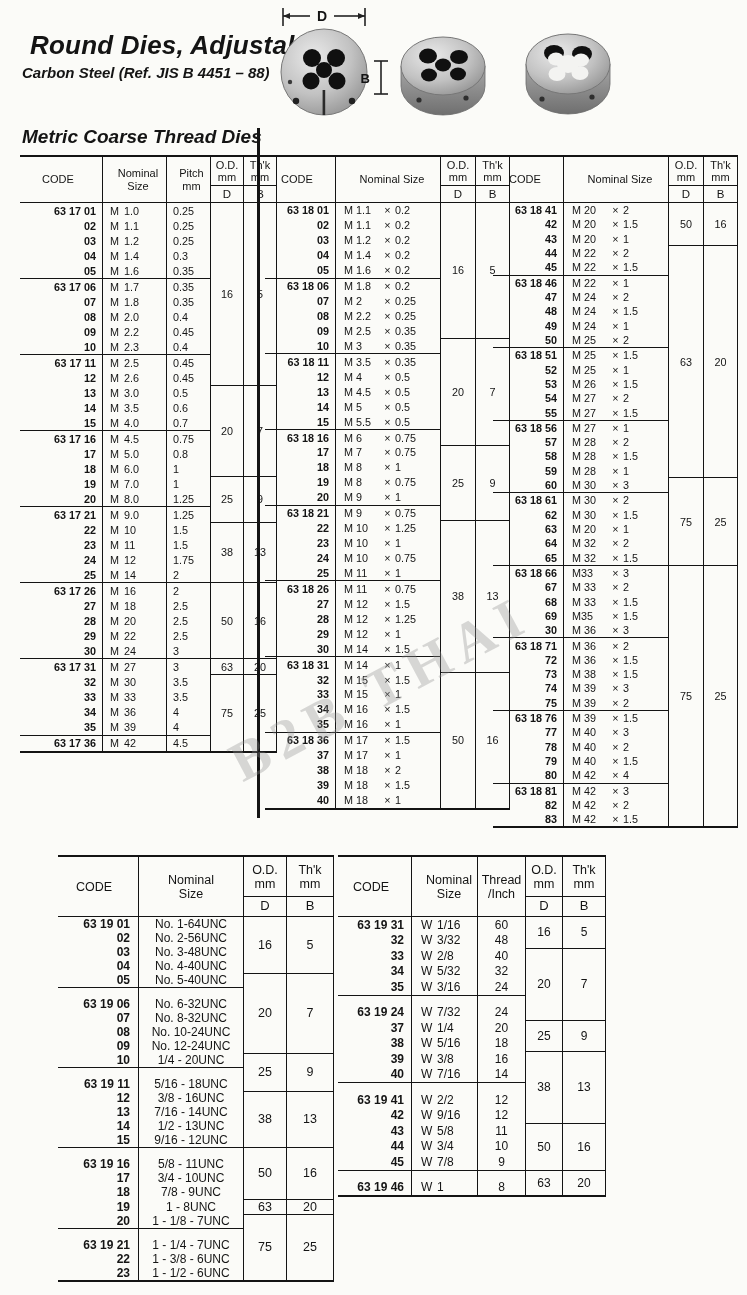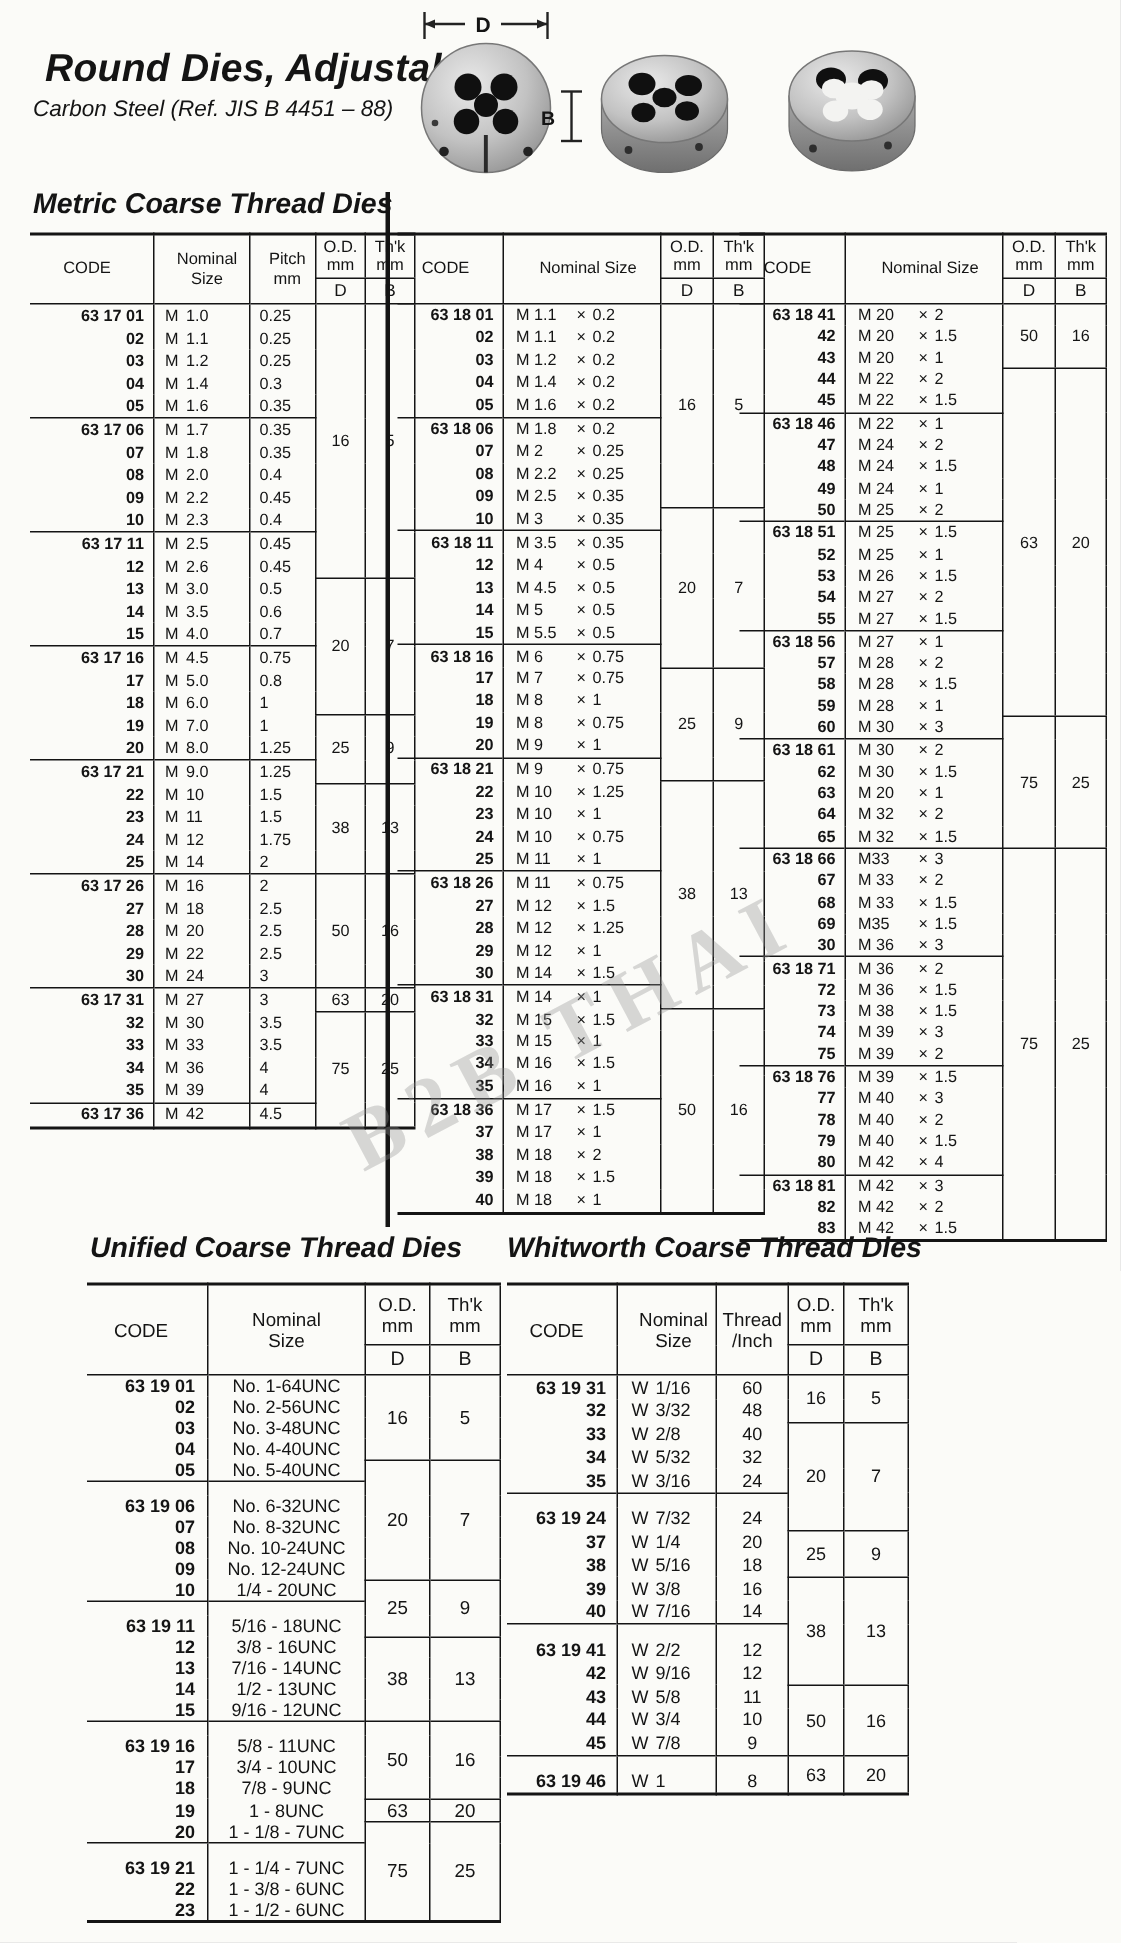--- a/index.html
+++ b/index.html
@@ -1,20 +1,20 @@
 <!DOCTYPE html>
 <html><head>
 <meta charset="utf-8">
 <style>
   html,body{margin:0;padding:0;background:#dcdcdc;}
   #page{position:relative;width:747px;height:1295px;background:#fbfbf8;
         font-family:"Liberation Sans",sans-serif;color:#141414;overflow:hidden;}
 
   .page-title{position:absolute;left:30px;top:30px;font-size:26px;font-weight:bold;font-style:italic;letter-spacing:.2px;}
-  .page-subtitle{position:absolute;left:22px;top:64px;font-size:15px;font-weight:normal;font-style:italic;}
+  .page-subtitle{position:absolute;left:22px;top:64px;font-size:15px;font-weight:bold;font-style:italic;}
 
   .sec-title{position:absolute;font-size:19px;font-weight:bold;font-style:italic;white-space:nowrap;}
   #mc-title{left:22px;top:126px;}
   #mf-title{left:265px;top:126px;width:451px;text-align:center;}
   #uc-title{left:60px;top:822px;}
   #ww-title{left:338px;top:822px;}
 
   .divider{position:absolute;left:257px;top:128px;width:3px;height:690px;background:#141414;}
 
   .tblwrap{position:absolute;}
@@ -150,22 +150,20 @@
       <ellipse cx="286" cy="55" rx="8" ry="6.5" fill="#f3f3f1"></ellipse>
       <ellipse cx="311" cy="56" rx="8" ry="6.5" fill="#f3f3f1"></ellipse>
       <ellipse cx="287" cy="70" rx="8.5" ry="7" fill="#f3f3f1"></ellipse>
       <ellipse cx="310" cy="69" rx="8.5" ry="7" fill="#f3f3f1"></ellipse>
       <circle cx="272" cy="95" r="2.6" fill="#2e2e2e"></circle>
       <circle cx="322" cy="93" r="2.6" fill="#2e2e2e"></circle>
     </g>
   </svg>
 
   <div class="sec-title" id="mc-title">Metric Coarse Thread Dies</div>
-  <div class="sec-title" id="uc-title">Unified Coarse Thread Dies</div>
-  <div class="sec-title" id="ww-title">Whitworth Coarse Thread Dies</div>
 
   <div class="divider"></div>
 
   <div class="tblwrap" id="mc-wrap">
       <table class="tbl mc">
         <thead>
           <tr>
             <th rowspan="2" class="h-code c-code first">CODE</th>
             <th rowspan="2" class="h-size c-size">Nominal<br>Size</th>
             <th rowspan="2" class="h-pitch c-pitch">Pitch<br>mm</th>

